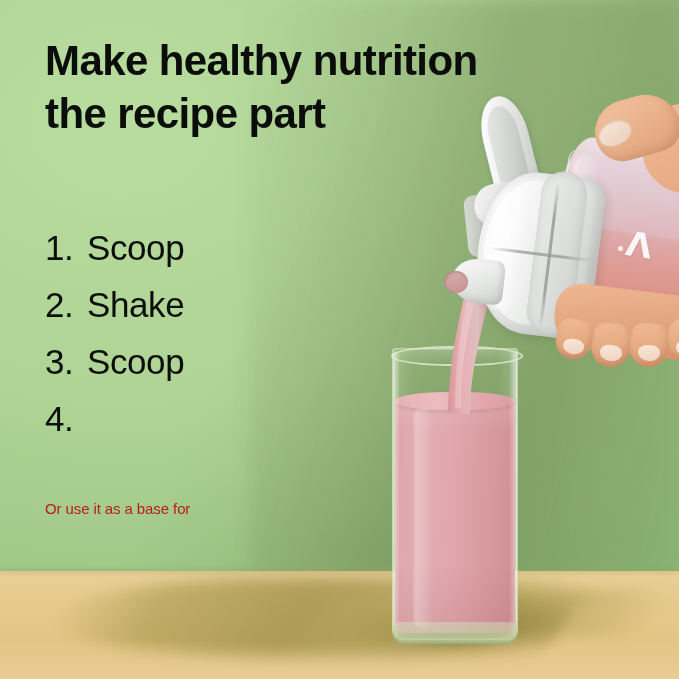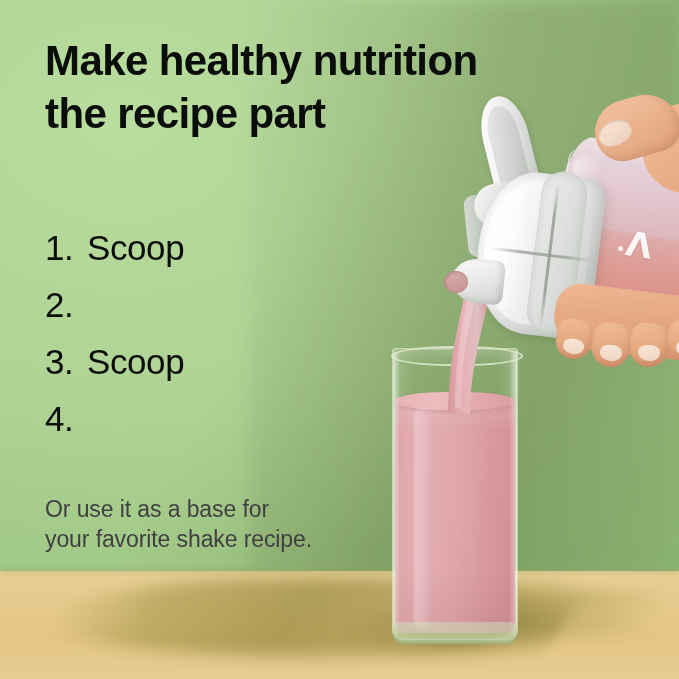--- a/index.html
+++ b/index.html
@@ -96,22 +96,22 @@
     height:57px;
     font-size:35px;line-height:40px;
     font-weight:400;color:#0b0d0a;
     letter-spacing:-0.4px;
   }
   .step .num{display:inline-block;min-width:42px;}
   .step .lbl{display:inline-block;}
 
   .subtext{
     position:absolute;left:45px;top:494px;width:330px;
-    font-size:23px;line-height:30px;font-weight:400;
-    color:#404040;letter-spacing:-0.1px;
+    font-size:15px;line-height:30px;font-weight:400;
+    color:#b91c1c;letter-spacing:-0.1px;
   }
   .subtext div{white-space:nowrap;}
 
   
   .glass-wrap{position:absolute;left:392px;top:348px;width:126px;height:296px;}
   .glass-body{
     position:absolute;left:0;top:0;width:126px;height:292px;
     border-radius:4px 4px 10px 10px;
     background:linear-gradient(90deg,
       rgba(255,255,255,.30) 0%,
@@ -437,28 +437,28 @@
     <div>the recipe part</div>
   </div>
 
   <div class="steps">
     <div class="step">
       <span class="num">1.</span>
       <span class="lbl">Scoop</span>
     </div>
     <div class="step">
       <span class="num">2.</span>
+      <span class="lbl">Shake</span>
     </div>
     <div class="step">
       <span class="num">3.</span>
       <span class="lbl">Scoop</span>
     </div>
     <div class="step">
       <span class="num">4.</span>
     </div>
   </div>
 
   <div class="subtext">
     <div>Or use it as a base for</div>
-    <div>your favorite shake recipe.</div>
   </div>
 
 </div>
 
 </body></html>

